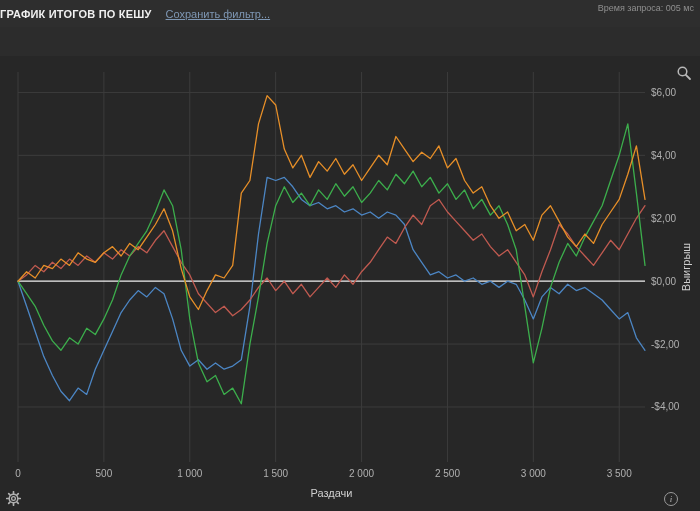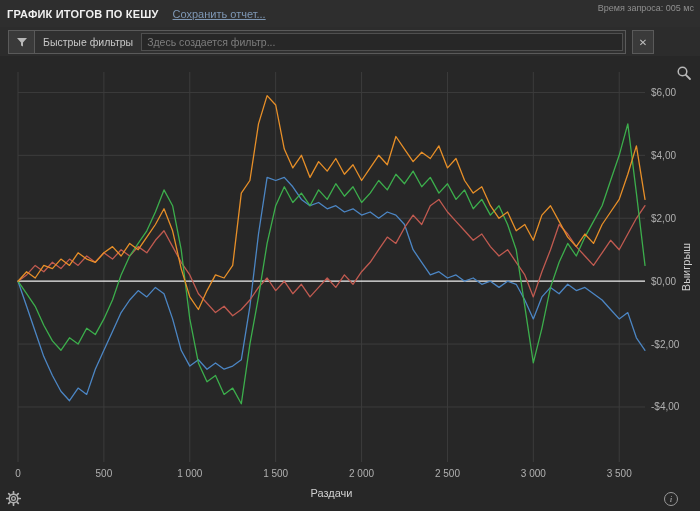--- a/index.html
+++ b/index.html
@@ -1,20 +1,20 @@
 <!DOCTYPE html>
 <html><head>
 <meta charset="utf-8">
 <style>
   html,body{margin:0;padding:0;background:#1a1a1a;}
   .app{position:relative;width:700px;height:511px;background:#2c2c2c;overflow:hidden;
        font-family:"Liberation Sans",sans-serif;color:#cccccc;}
   
   .header{position:absolute;left:0;top:0;width:700px;height:27px;background:#2e2e2e;
-          display:flex;align-items:center;box-sizing:border-box;padding:0 6px 0 7px;}
+          display:flex;align-items:center;box-sizing:border-box;padding:0 6px 0 0;}
   .title{font-size:11px;font-weight:bold;color:#f0f0f0;letter-spacing:.2px;white-space:nowrap;}
   .save-link{font-size:11px;color:#7e97b4;text-decoration:underline;margin-left:14px;cursor:pointer;white-space:nowrap;}
   .spacer{flex:1;}
   .query-time{font-size:9px;color:#8f8f8f;align-self:flex-start;margin-top:3px;white-space:nowrap;}
   
   .filter-row{position:absolute;left:0;top:28px;width:700px;height:28px;}
   .filter-box{position:absolute;left:8px;top:2px;width:618px;height:24px;box-sizing:border-box;
               border:1px solid #5a5a5a;background:#303030;display:flex;align-items:stretch;}
   .funnel-btn{width:26px;background:#3a3a3a;border:none;border-right:1px solid #5a5a5a;
               display:flex;align-items:center;justify-content:center;cursor:pointer;padding:0;}
@@ -39,41 +39,25 @@
             border-radius:50%;background:none;color:#b5b5b5;font-size:9px;line-height:12px;
             font-family:"Liberation Serif",serif;font-style:italic;text-align:center;padding:0;cursor:pointer;}
 </style>
 </head>
 <body>
 
 <div class="app">
 
   <div class="header">
     <span class="title">ГРАФИК ИТОГОВ ПО КЕШУ</span>
-    <a class="save-link">Сохранить отчет...</a>
+    <a class="save-link">Сохранить фильтр...</a>
     <span class="spacer"></span>
     <span class="query-time">Время запроса: 005 мс</span>
   </div>
 
-  <div class="filter-row">
-    <div class="filter-box">
-      <button class="funnel-btn">
-        <span style="display:flex;">
-          <svg width="12" height="12" viewBox="0 0 12 12">
-            <path d="M1 2 L11 2 L7 6.5 L7 10.5 L5 9.5 L5 6.5 Z" fill="#b8b8b8"></path>
-          </svg>
-        </span>
-      </button>
-      <span class="filter-label">Быстрые фильтры</span>
-      <input class="filter-input" type="text" placeholder="Здесь создается фильтр..." style="">
-    </div>
-    <button class="close-btn">
-      <span>✕</span>
-    </button>
-  </div>
 
   <div class="chart-area">
     <svg class="chart-svg" width="700" height="455" viewBox="0 0 700 455">
         <line x1="18" y1="16" x2="18" y2="406" stroke="#3c3c3c" stroke-width="1"></line>
         <text x="18" y="421" fill="#b0b0b0" font-size="10" text-anchor="middle">0</text>
         <line x1="103.8904109589041" y1="16" x2="103.8904109589041" y2="406" stroke="#3c3c3c" stroke-width="1"></line>
         <text x="103.8904109589041" y="421" fill="#b0b0b0" font-size="10" text-anchor="middle">500</text>
         <line x1="189.7808219178082" y1="16" x2="189.7808219178082" y2="406" stroke="#3c3c3c" stroke-width="1"></line>
         <text x="189.7808219178082" y="421" fill="#b0b0b0" font-size="10" text-anchor="middle">1 000</text>
         <line x1="275.67123287671234" y1="16" x2="275.67123287671234" y2="406" stroke="#3c3c3c" stroke-width="1"></line>

